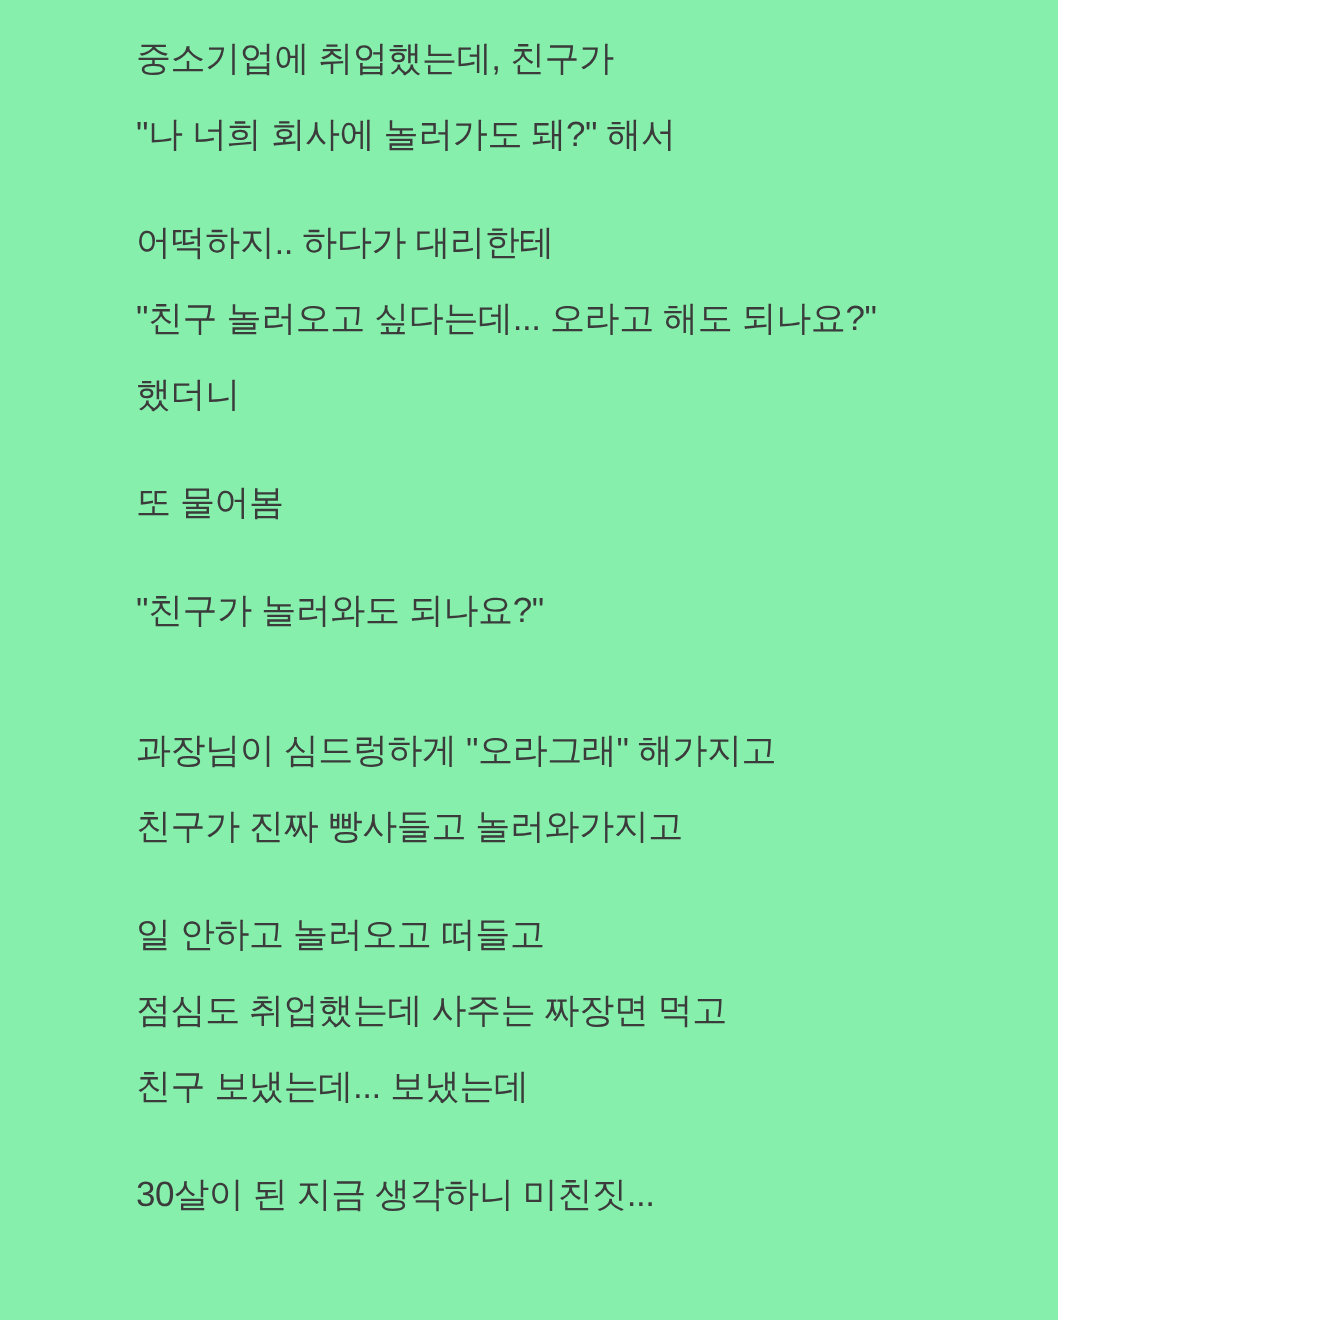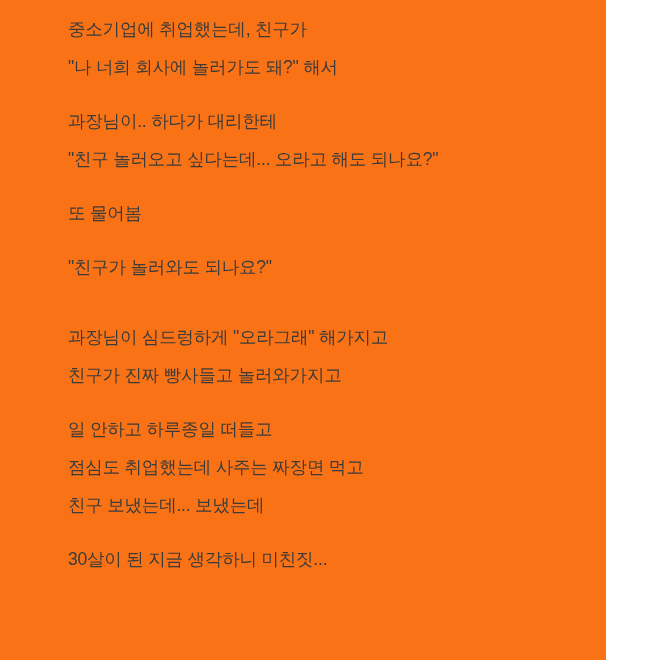--- a/index.html
+++ b/index.html
@@ -7,23 +7,23 @@
     padding: 0;
   }
   body {
     width: 666px;
     height: 660px;
     background: #ffffff;
     font-family: "Liberation Sans", sans-serif;
     overflow: hidden;
   }
   #page {
-    width: 606px;
+    width: 529px;
     height: 660px;
-    background: #f97316;
+    background: #86efac;
     position: relative;
     box-sizing: border-box;
     padding: 10px 0 0 0;
   }
   .para {
     margin: 0;
     padding: 0;
   }
   .line {
     color: #3b3b3b;
@@ -40,40 +40,41 @@
 <body>
 
 <div id="page">
   <div id="content">
       <div class="para">
         <div class="line">중소기업에 취업했는데, 친구가</div>
         <div class="line">"나 너희 회사에 놀러가도 돼?" 해서</div>
       </div>
       <div class="gap"></div>
       <div class="para">
-        <div class="line">과장님이.. 하다가 대리한테</div>
+        <div class="line">어떡하지.. 하다가 대리한테</div>
         <div class="line">"친구 놀러오고 싶다는데... 오라고 해도 되나요?"</div>
+        <div class="line">했더니</div>
       </div>
       <div class="gap"></div>
       <div class="para">
         <div class="line">또 물어봄</div>
       </div>
       <div class="gap"></div>
       <div class="para">
         <div class="line">"친구가 놀러와도 되나요?"</div>
       </div>
       <div class="gap"></div>
       <div class="gap"></div>
       <div class="para">
         <div class="line">과장님이 심드렁하게 "오라그래" 해가지고</div>
         <div class="line">친구가 진짜 빵사들고 놀러와가지고</div>
       </div>
       <div class="gap"></div>
       <div class="para">
-        <div class="line">일 안하고 하루종일 떠들고</div>
+        <div class="line">일 안하고 놀러오고 떠들고</div>
         <div class="line">점심도 취업했는데 사주는 짜장면 먹고</div>
         <div class="line">친구 보냈는데... 보냈는데</div>
       </div>
       <div class="gap"></div>
       <div class="para">
         <div class="line">30살이 된 지금 생각하니 미친짓...</div>
       </div>
     </div>
 </div>
 

